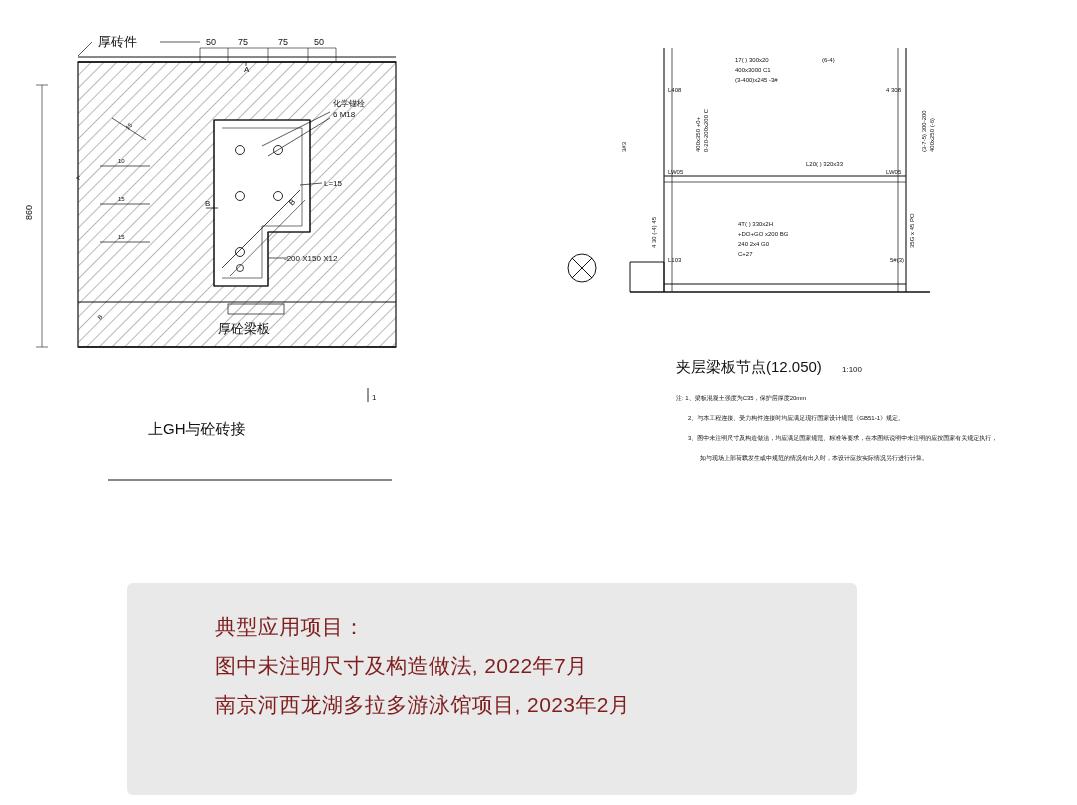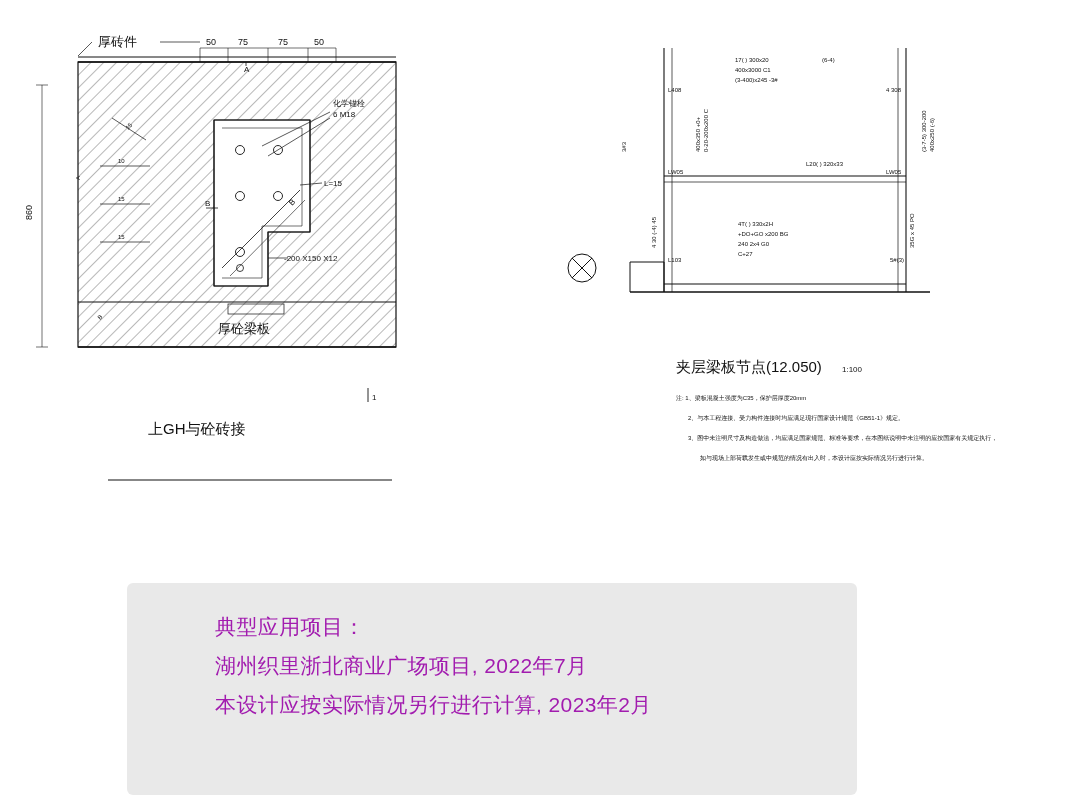--- a/index.html
+++ b/index.html
@@ -62,21 +62,21 @@
   }
   .note-inner {
     position: absolute;
     left: 88px;
     top: 24px;
     right: 20px;
   }
   .note-line {
     font-size: 21px;
     line-height: 39px;
-    color: #a21caf;
+    color: #7f1d1d;
     letter-spacing: 0.4px;
     white-space: nowrap;
   }
 </style>
 </head>
 <body>
 
 <div class="page">
 
   <div class="drawing-wrap">
@@ -236,18 +236,18 @@
         <text class="lbl-xs" x="688" y="420">2、与本工程连接、受力构件连接时均应满足现行国家设计规范《GB51-1》规定。</text>
         <text class="lbl-xs" x="688" y="440">3、图中未注明尺寸及构造做法，均应满足国家规范、标准等要求，在本图纸说明中未注明的应按国家有关规定执行，</text>
         <text class="lbl-xs" x="700" y="460">如与现场上部荷载发生或中规范的情况有出入时，本设计应按实际情况另行进行计算。</text>
       </g>
     </svg>
   </div>
 
   <div class="note-card">
     <div class="note-inner">
       <div class="note-line">典型应用项目：</div>
-      <div class="note-line">湖州织里浙北商业广场项目, 2022年7月</div>
-      <div class="note-line">本设计应按实际情况另行进行计算, 2023年2月</div>
+      <div class="note-line">图中未注明尺寸及构造做法, 2022年7月</div>
+      <div class="note-line">南京河西龙湖多拉多游泳馆项目, 2023年2月</div>
     </div>
   </div>
 
 </div>
 
 </body></html>

